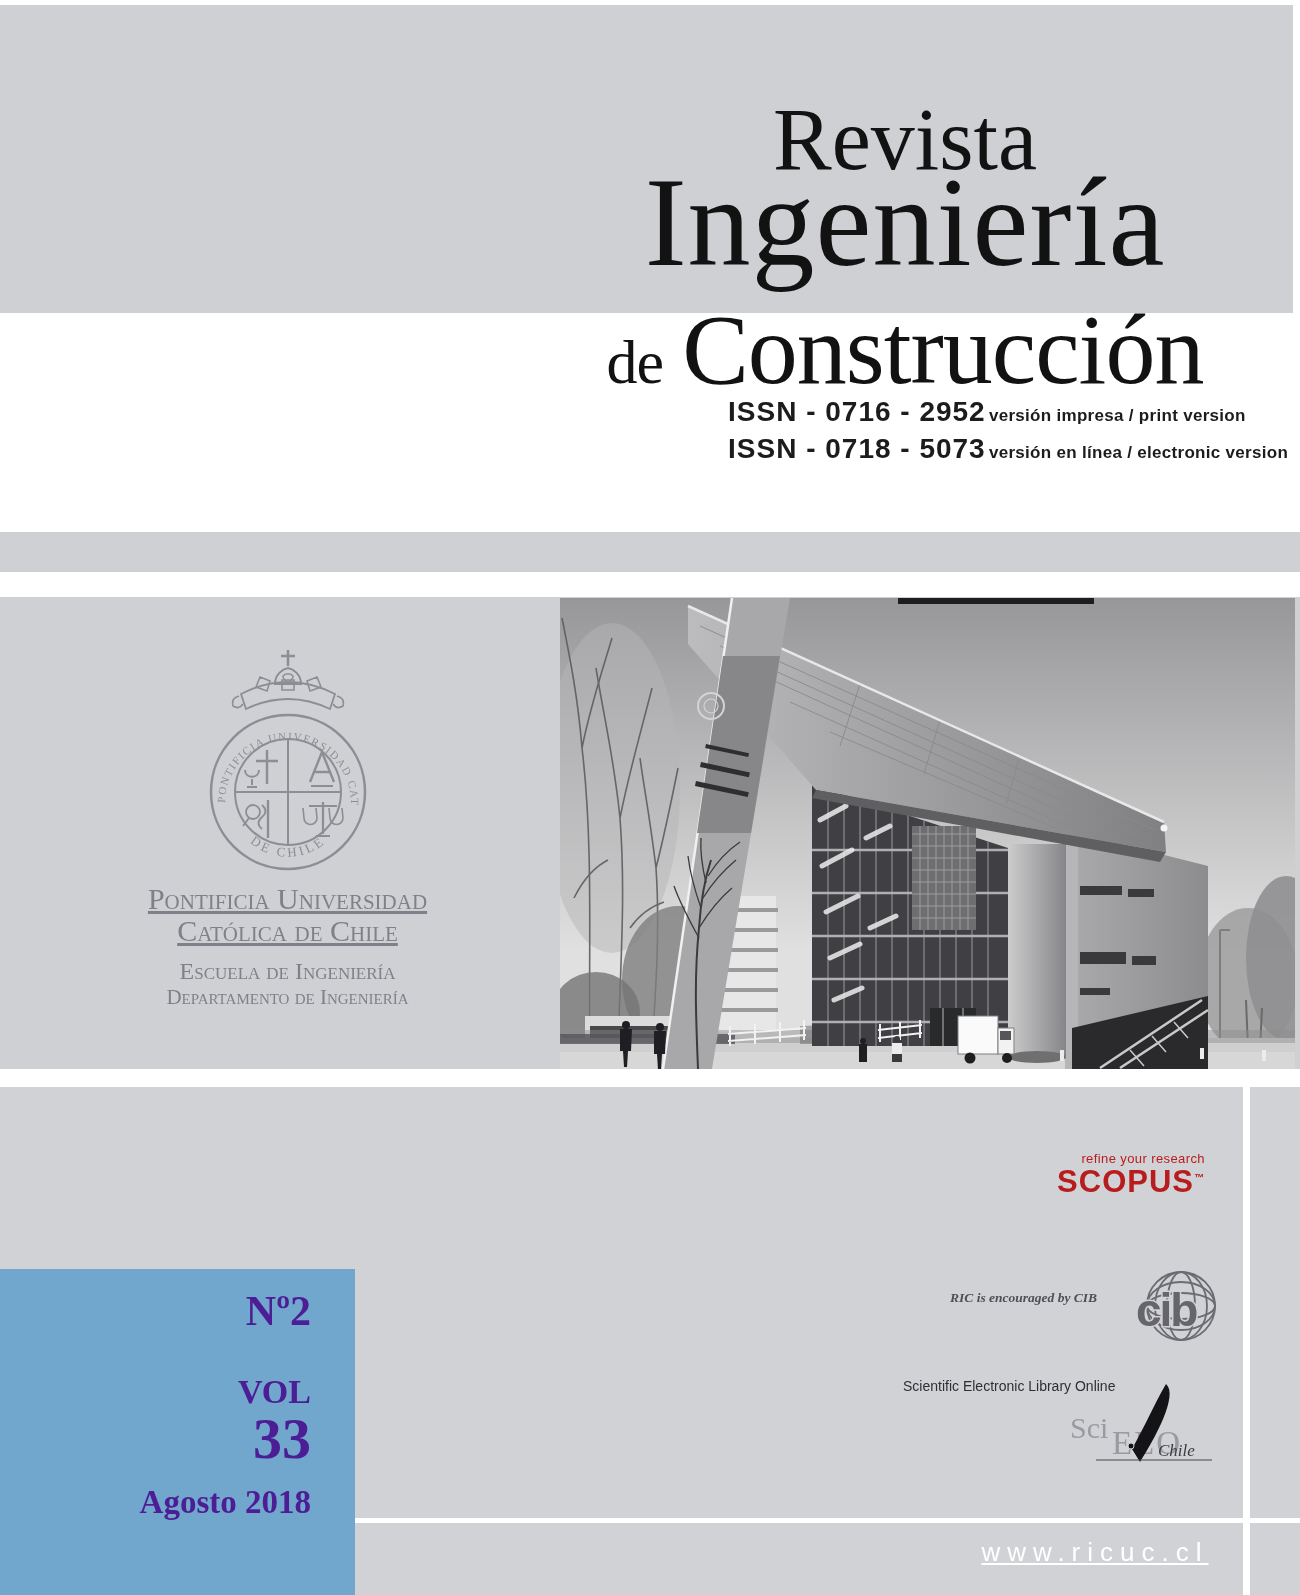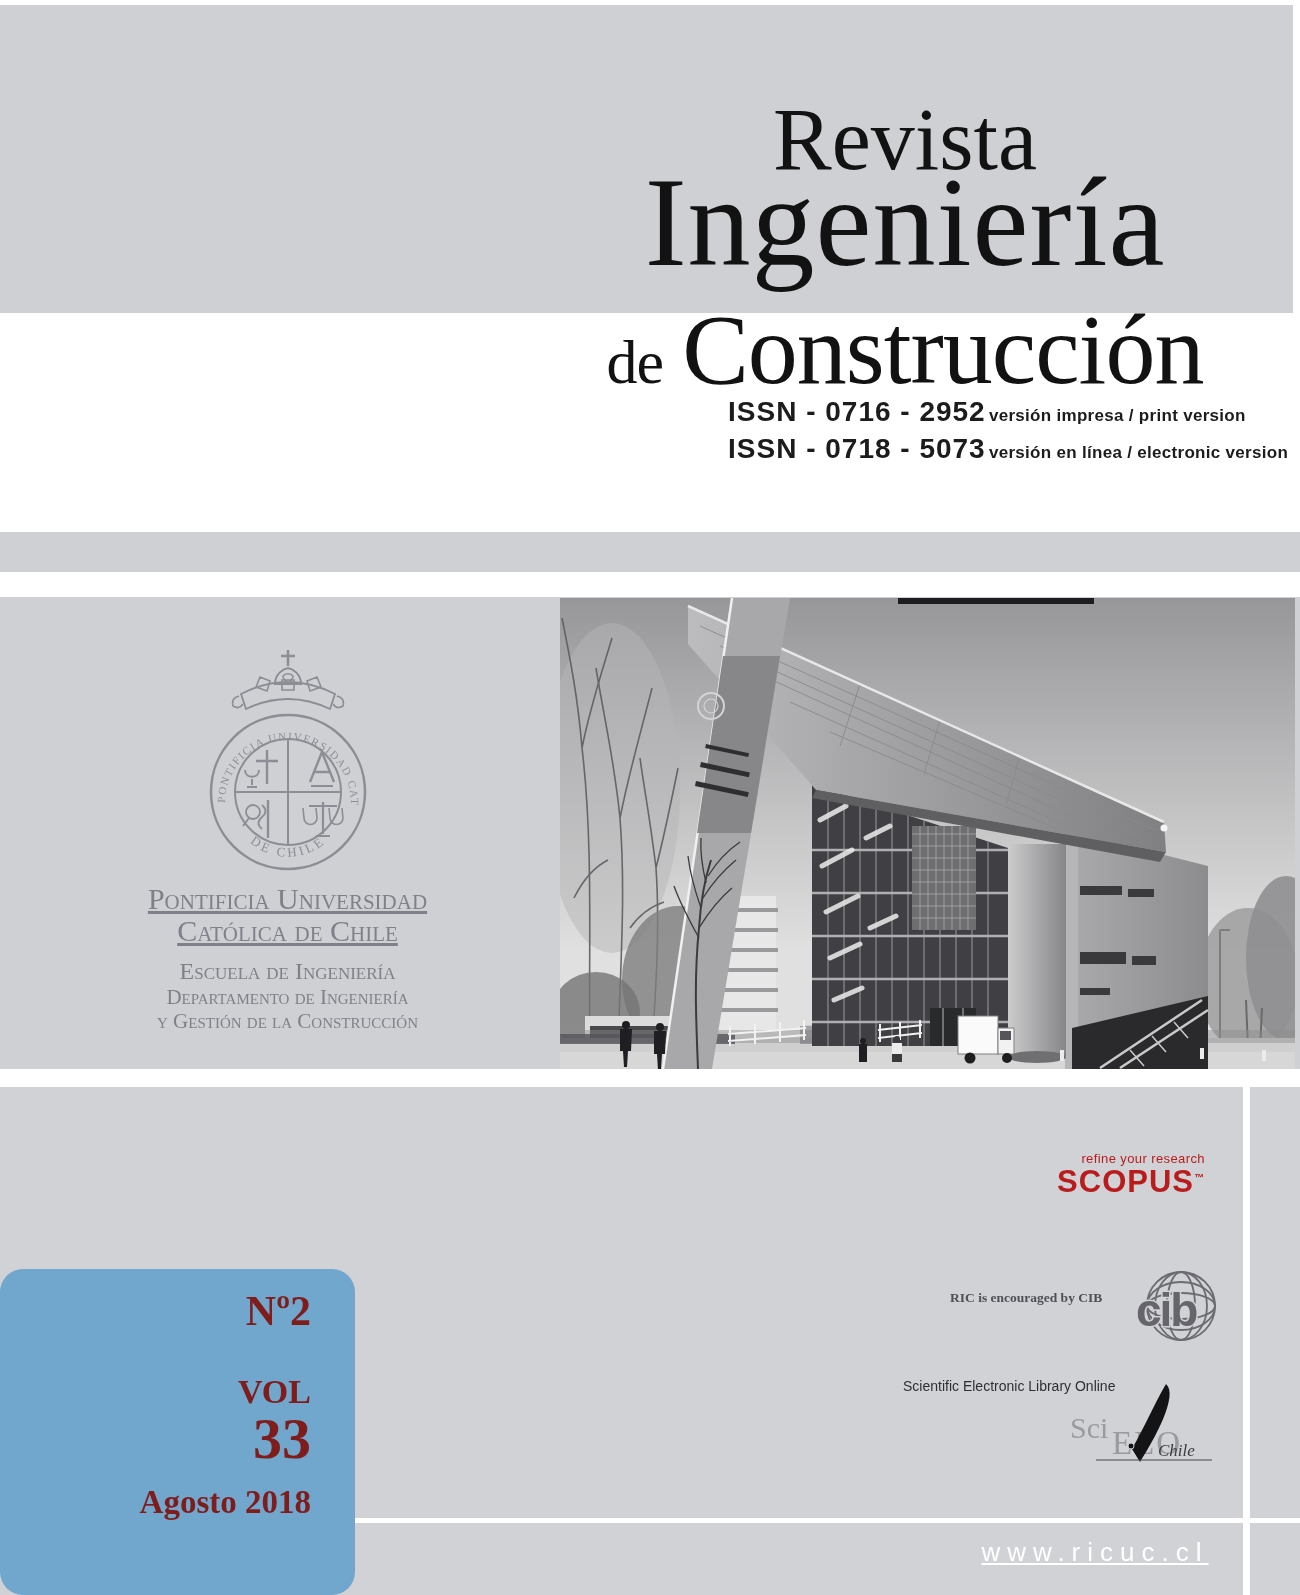--- a/index.html
+++ b/index.html
@@ -31,30 +31,30 @@
   .seal-ring-text{font-size:11px;letter-spacing:1.5px;}
   .seal-bottom-text{font-size:13px;letter-spacing:3px;}
   
   .photo{left:560px;top:598px;width:735px;height:471px;}
   
   .scopus-block{left:1005px;top:1151px;width:200px;text-align:right;color:#b91c1c;
                 font-family:"Liberation Sans","DejaVu Sans",sans-serif;}
   .scopus-tag{font-size:13px;letter-spacing:.4px;}
   .scopus-name{font-size:31px;font-weight:700;letter-spacing:1px;line-height:1.05;}
   .scopus-tm{font-size:10px;vertical-align:super;}
-  .cib-text{left:950px;top:1290px;font-size:13.5px;font-weight:700;color:#4f4f56;}
+  .cib-text{left:950px;top:1290px;font-size:13.5px;font-style:italic;font-weight:700;color:#4f4f56;}
   .cib-logo{left:1128px;top:1248px;width:100px;height:95px;}
   .scielo-header{left:903px;top:1378px;font-size:14px;color:#2e2e34;
                  font-family:"Liberation Sans","DejaVu Sans",sans-serif;}
   .scielo-logo{left:1040px;top:1382px;width:180px;height:85px;}
   
   .vline{left:1243px;top:1087px;width:7px;height:508px;background:#ffffff;}
   .hline{left:355px;top:1518px;width:945px;height:5px;background:#ffffff;}
   
-  .issue-box{left:0;top:1269px;width:355px;height:326px;background:#71a7cc;color:#7f1d1d;border-radius:23px;}
+  .issue-box{left:0;top:1269px;width:355px;height:326px;background:#71a7cc;color:#4c1d95;}
   .issue-box div{position:absolute;right:44px;text-align:right;font-weight:700;line-height:1;}
   .iss-num{top:21px;font-size:42px;}
   .iss-vol{top:106px;font-size:34px;}
   .iss-33{top:141px;font-size:58px;}
   .iss-date{top:217px;font-size:33px;}
   
   .site{left:945px;top:1537px;width:300px;text-align:center;color:#ffffff;font-size:26px;
         letter-spacing:7px;font-family:"Liberation Sans","DejaVu Sans",sans-serif;text-decoration:underline;}
 </style>
 </head>
@@ -107,21 +107,20 @@
     <path id="sealBottomArc" d="M58,192 A57,57 0 0 0 152,192" fill="none"></path>
     <text class="seal-ring-text"><textPath href="#sealTopArc">PONTIFICIA UNIVERSIDAD CATOLICA</textPath></text>
     <text class="seal-bottom-text" text-anchor="middle"><textPath href="#sealBottomArc" startOffset="50%">DE CHILE</textPath></text>
   </svg>
 
   <div class="abs univ">
     <div class="u1">Pontificia Universidad</div>
     <div class="u2">Católica de Chile</div>
     <div class="u3">Escuela de Ingeniería</div>
     <div class="u4">Departamento de Ingeniería</div>
-    <div class="u5">y Gestión de la Construcción</div>
   </div>
 
   <svg class="abs photo" viewBox="0 0 735 471">
     <defs>
       <linearGradient id="sky" x1="0" y1="0" x2="0" y2="1">
         <stop offset="0" stop-color="#97979a"></stop>
           <stop offset="0.75" stop-color="#e0e0e0"></stop>
       </linearGradient>
       <linearGradient id="canopy" x1="0" y1="0" x2="1" y2="0">
         <stop offset="0" stop-color="#bcbcbe"></stop>

